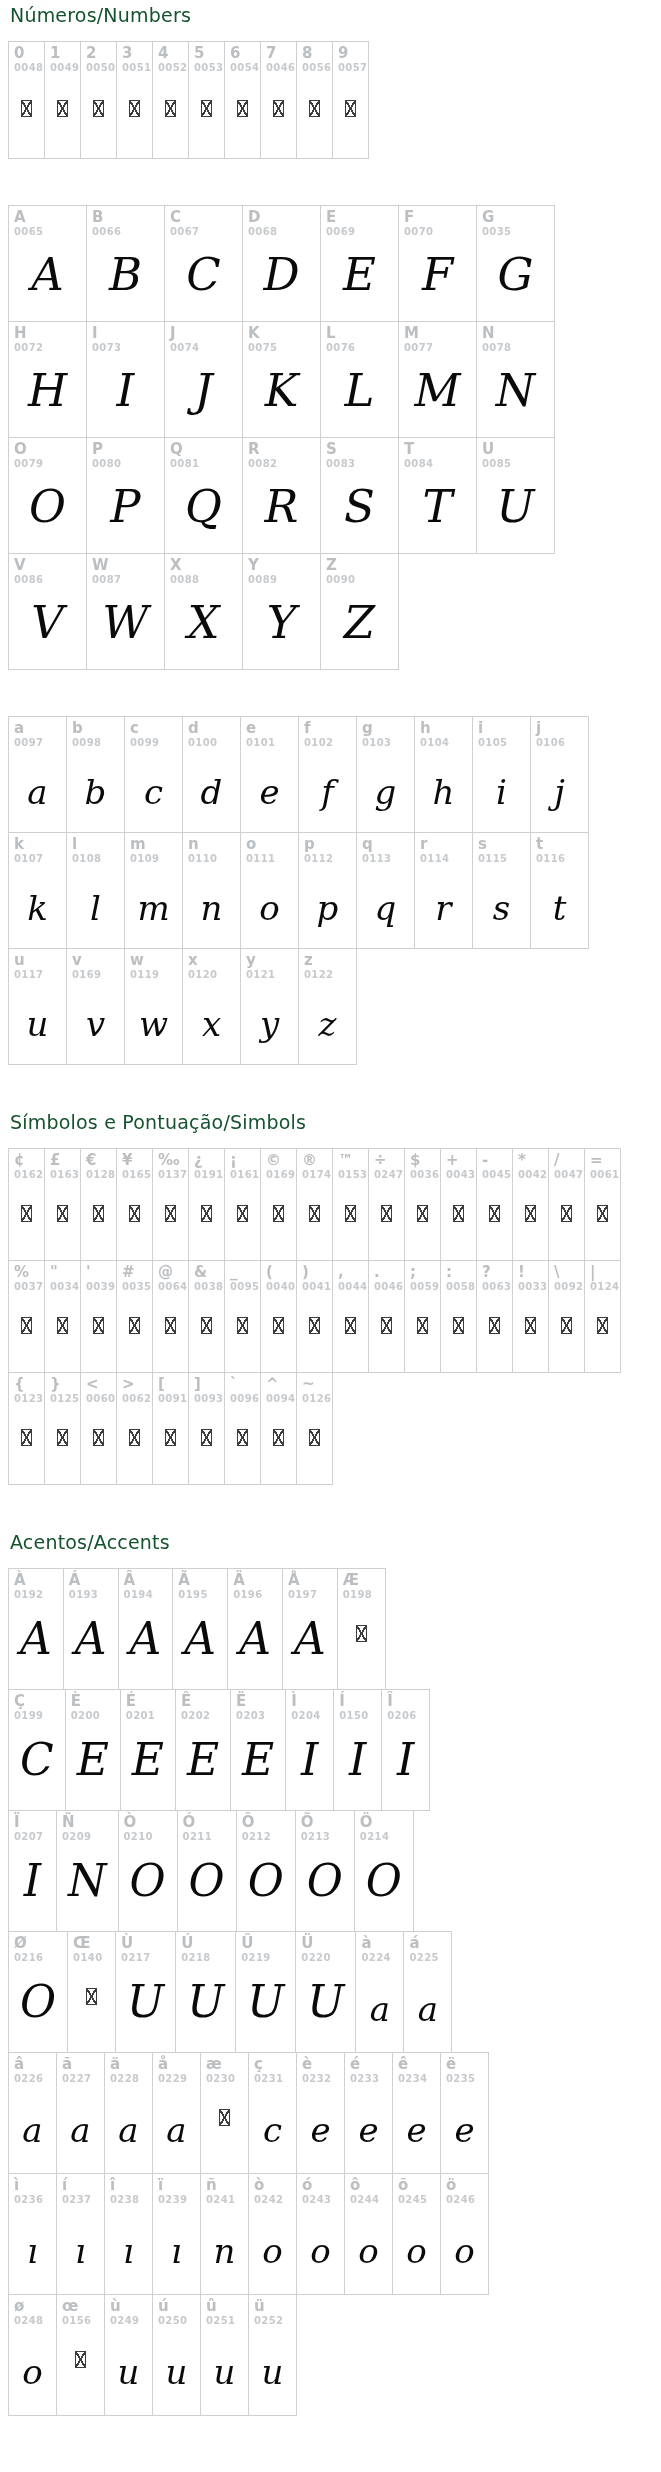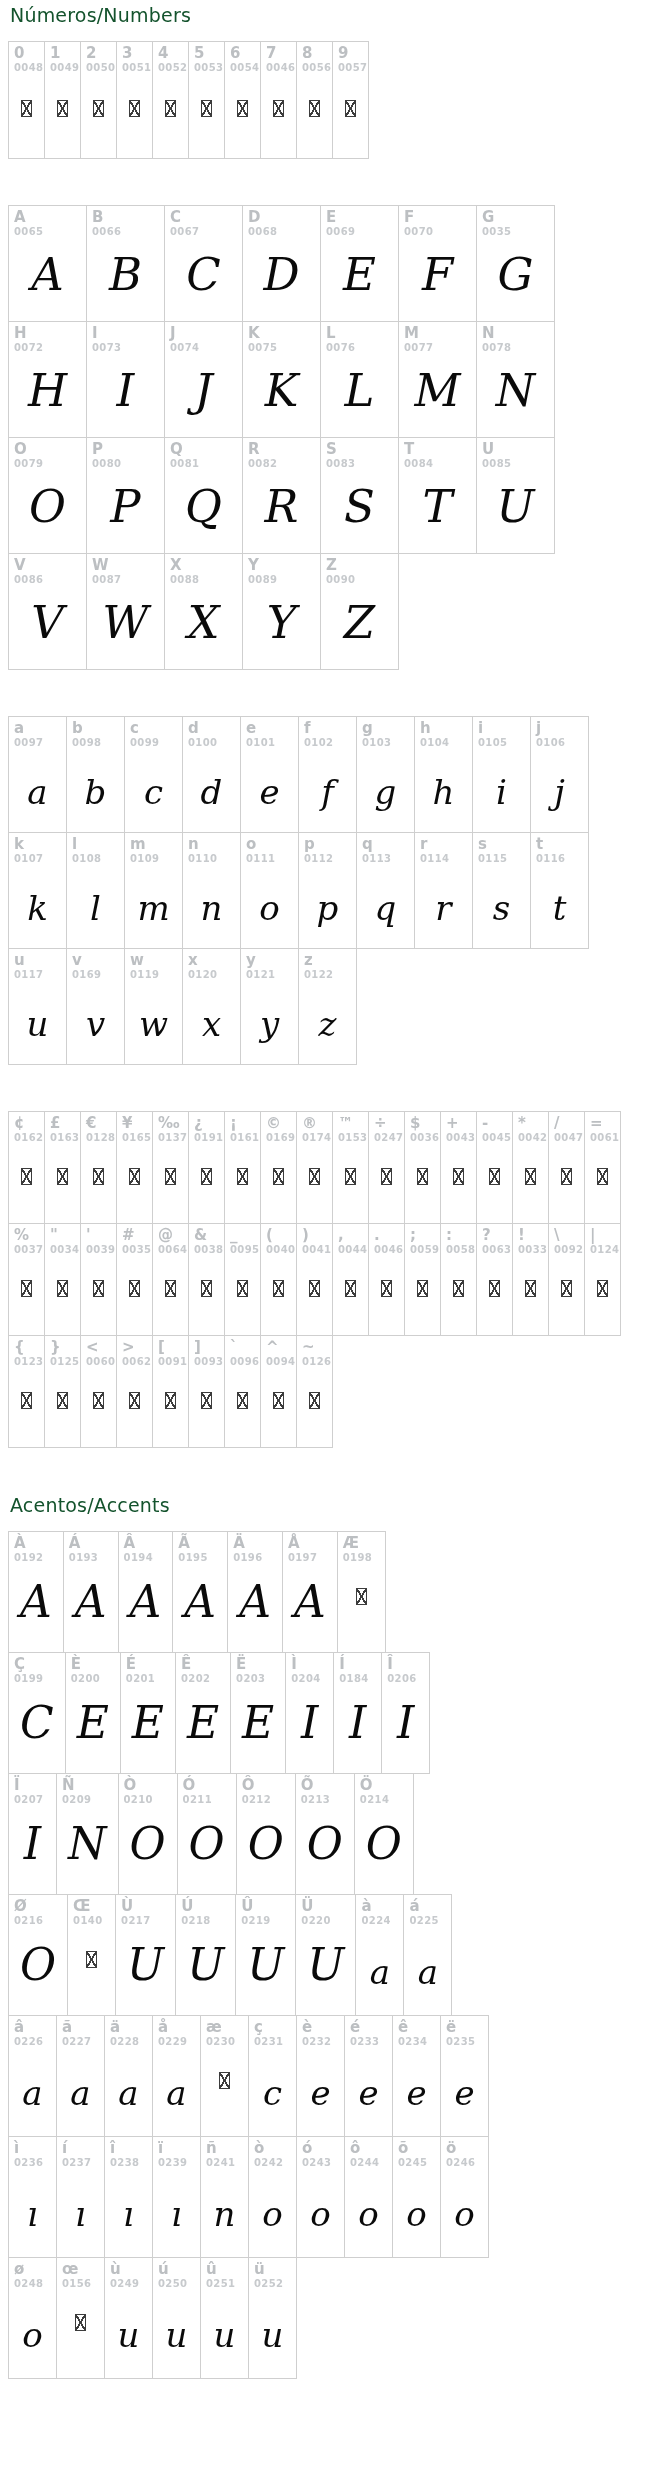--- a/index.html
+++ b/index.html
@@ -500,20 +500,21 @@
               <span class="ch">z</span>
               <span class="cd">0122</span>
             </div>
             <span class="g lower">z</span>
           </div>
         </div>
       </div>
   </section>
 
   <section class="sec-symbols">
+    <h2>Símbolos e Pontuação/Simbols</h2>
     <div class="grid">
         <div class="row">
           <div class="cell">
             <div class="lbl">
               <span class="ch">¢</span>
               <span class="cd">0162</span>
             </div>
             <span class="tofu"></span>
           </div>
           <div class="cell">
@@ -911,21 +912,21 @@
           <div class="cell">
             <div class="lbl">
               <span class="ch">Ì</span>
               <span class="cd">0204</span>
             </div>
             <span class="g">I</span>
           </div>
           <div class="cell">
             <div class="lbl">
               <span class="ch">Í</span>
-              <span class="cd">0184</span>
+              <span class="cd">0150</span>
             </div>
             <span class="g">I</span>
           </div>
           <div class="cell">
             <div class="lbl">
               <span class="ch">Î</span>
               <span class="cd">0206</span>
             </div>
             <span class="g">I</span>
           </div>

